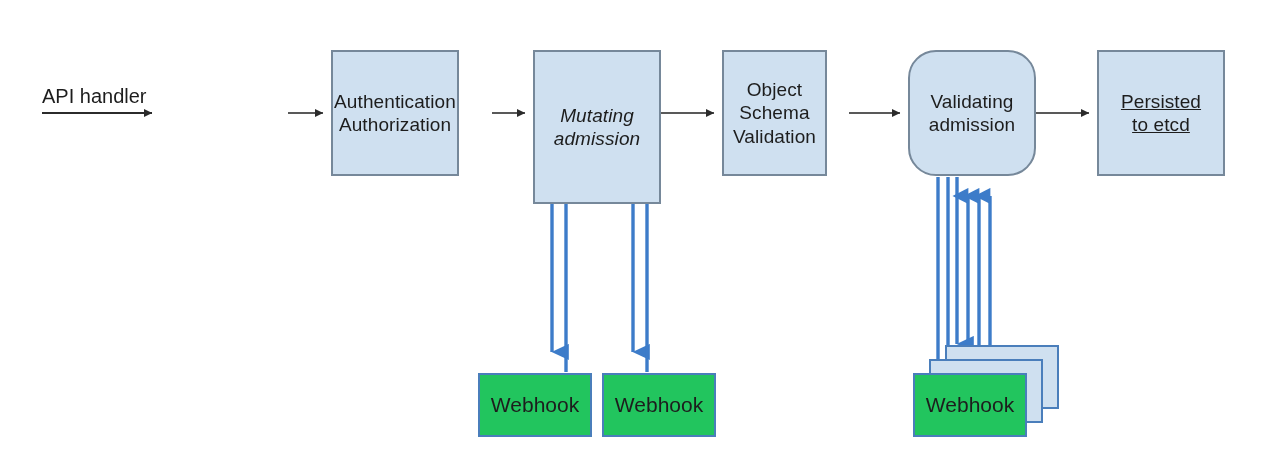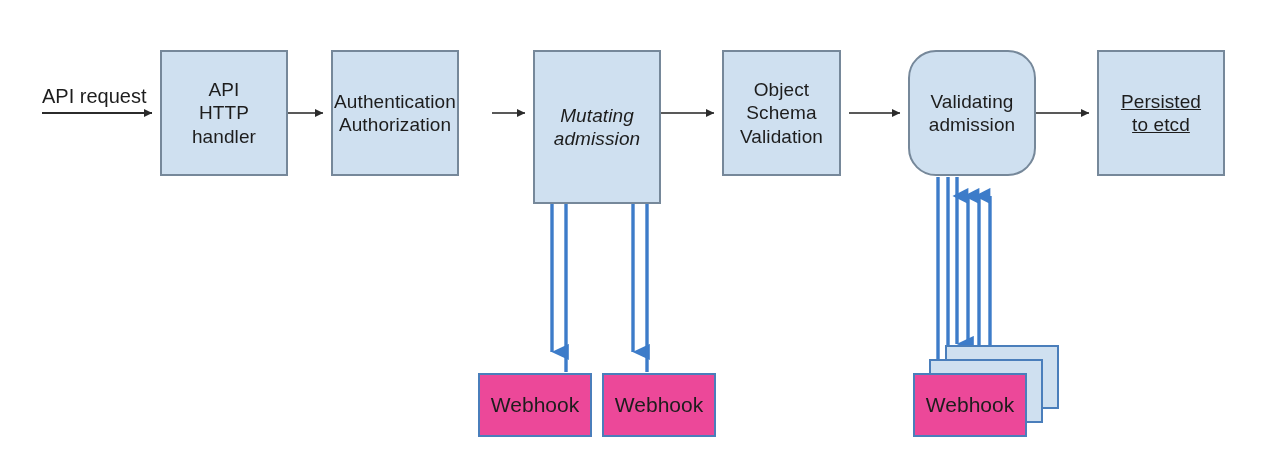--- a/index.html
+++ b/index.html
@@ -28,21 +28,21 @@
     text-align: center;
     color: #1d1d1d;
     font-size: 19px;
     line-height: 1.22;
     letter-spacing: 0.1px;
     white-space: pre-line;
   }
   .webhook {
     position: absolute;
     box-sizing: border-box;
-    background: #ec4899;
+    background: #22c55e;
     border: 2px solid #4a7ebb;
     display: flex;
     align-items: center;
     justify-content: center;
     text-align: center;
     color: #1d1d1d;
     font-size: 21px;
     white-space: pre-line;
   }
   .webhook-ghost {
@@ -121,33 +121,30 @@
     <g>
       <line x1="948" y1="177" x2="948" y2="358" stroke="#3d7cc9" stroke-width="3.4" marker-end="url(#bluehead-down)"></line>
       <line x1="979" y1="372" x2="979" y2="196" stroke="#3d7cc9" stroke-width="3.4" marker-end="url(#bluehead-up)"></line>
     </g>
     <g>
       <line x1="957" y1="177" x2="957" y2="344" stroke="#3d7cc9" stroke-width="3.4" marker-end="url(#bluehead-down)"></line>
       <line x1="990" y1="372" x2="990" y2="196" stroke="#3d7cc9" stroke-width="3.4" marker-end="url(#bluehead-up)"></line>
     </g>
   </svg>
 
-  <div class="entry-label" style="left:42px; top:85px;">API request</div>
+  <div class="entry-label" style="left:42px; top:85px;">API handler</div>
 
-  <div class="node" style="left:160px; top:50px; width:128px; height:126px;">API
-HTTP
-handler</div>
 
   <div class="node" style="left:331px; top:50px; width:128px; height:126px;">Authentication
 Authorization</div>
 
   <div class="node" style="left:533px; top:50px; width:128px; height:154px;font-style:italic;">Mutating
 admission</div>
 
-  <div class="node" style="left:722px; top:50px; width:119px; height:126px;">Object
+  <div class="node" style="left:722px; top:50px; width:105px; height:126px;">Object
 Schema
 Validation</div>
 
   <div class="node" style="left:908px; top:50px; width:128px; height:126px;border-radius:28px;">Validating
 admission</div>
 
   <div class="node" style="left:1097px; top:50px; width:128px; height:126px;text-decoration:underline;">Persisted
 to etcd</div>
 
   <div class="webhook-ghost" style="left:945px; top:345px; width:114px; height:64px;"></div>

